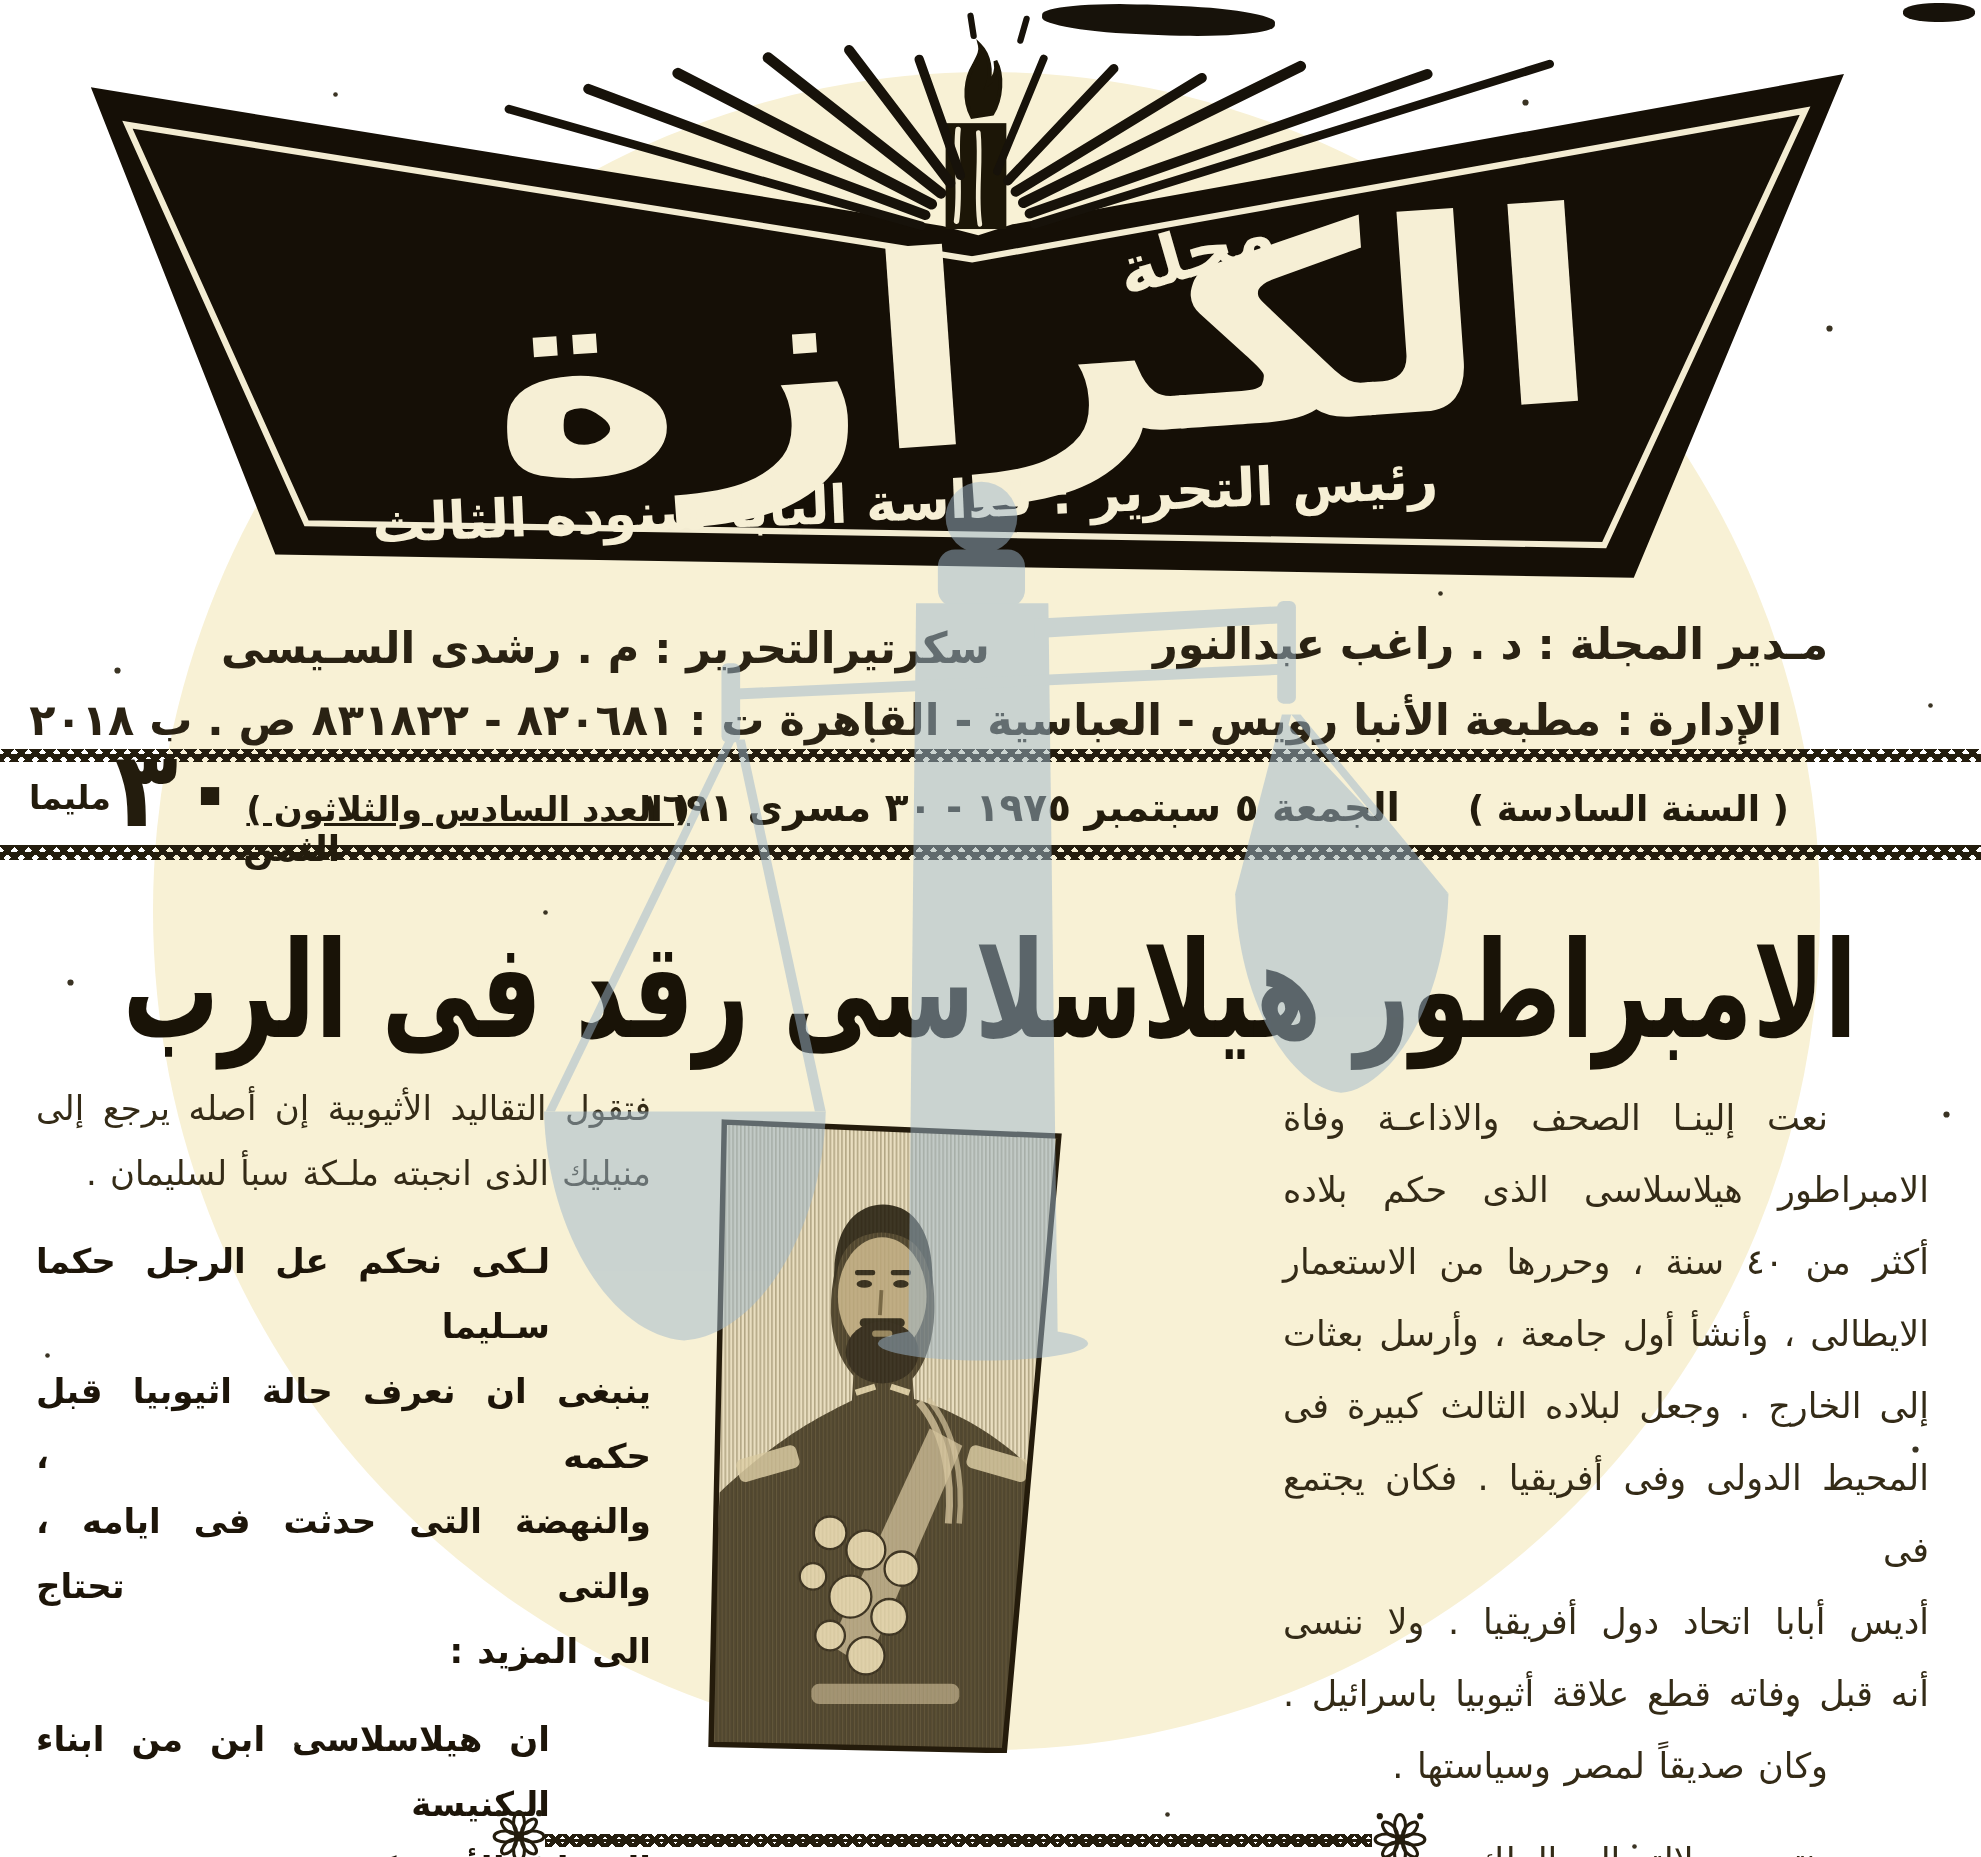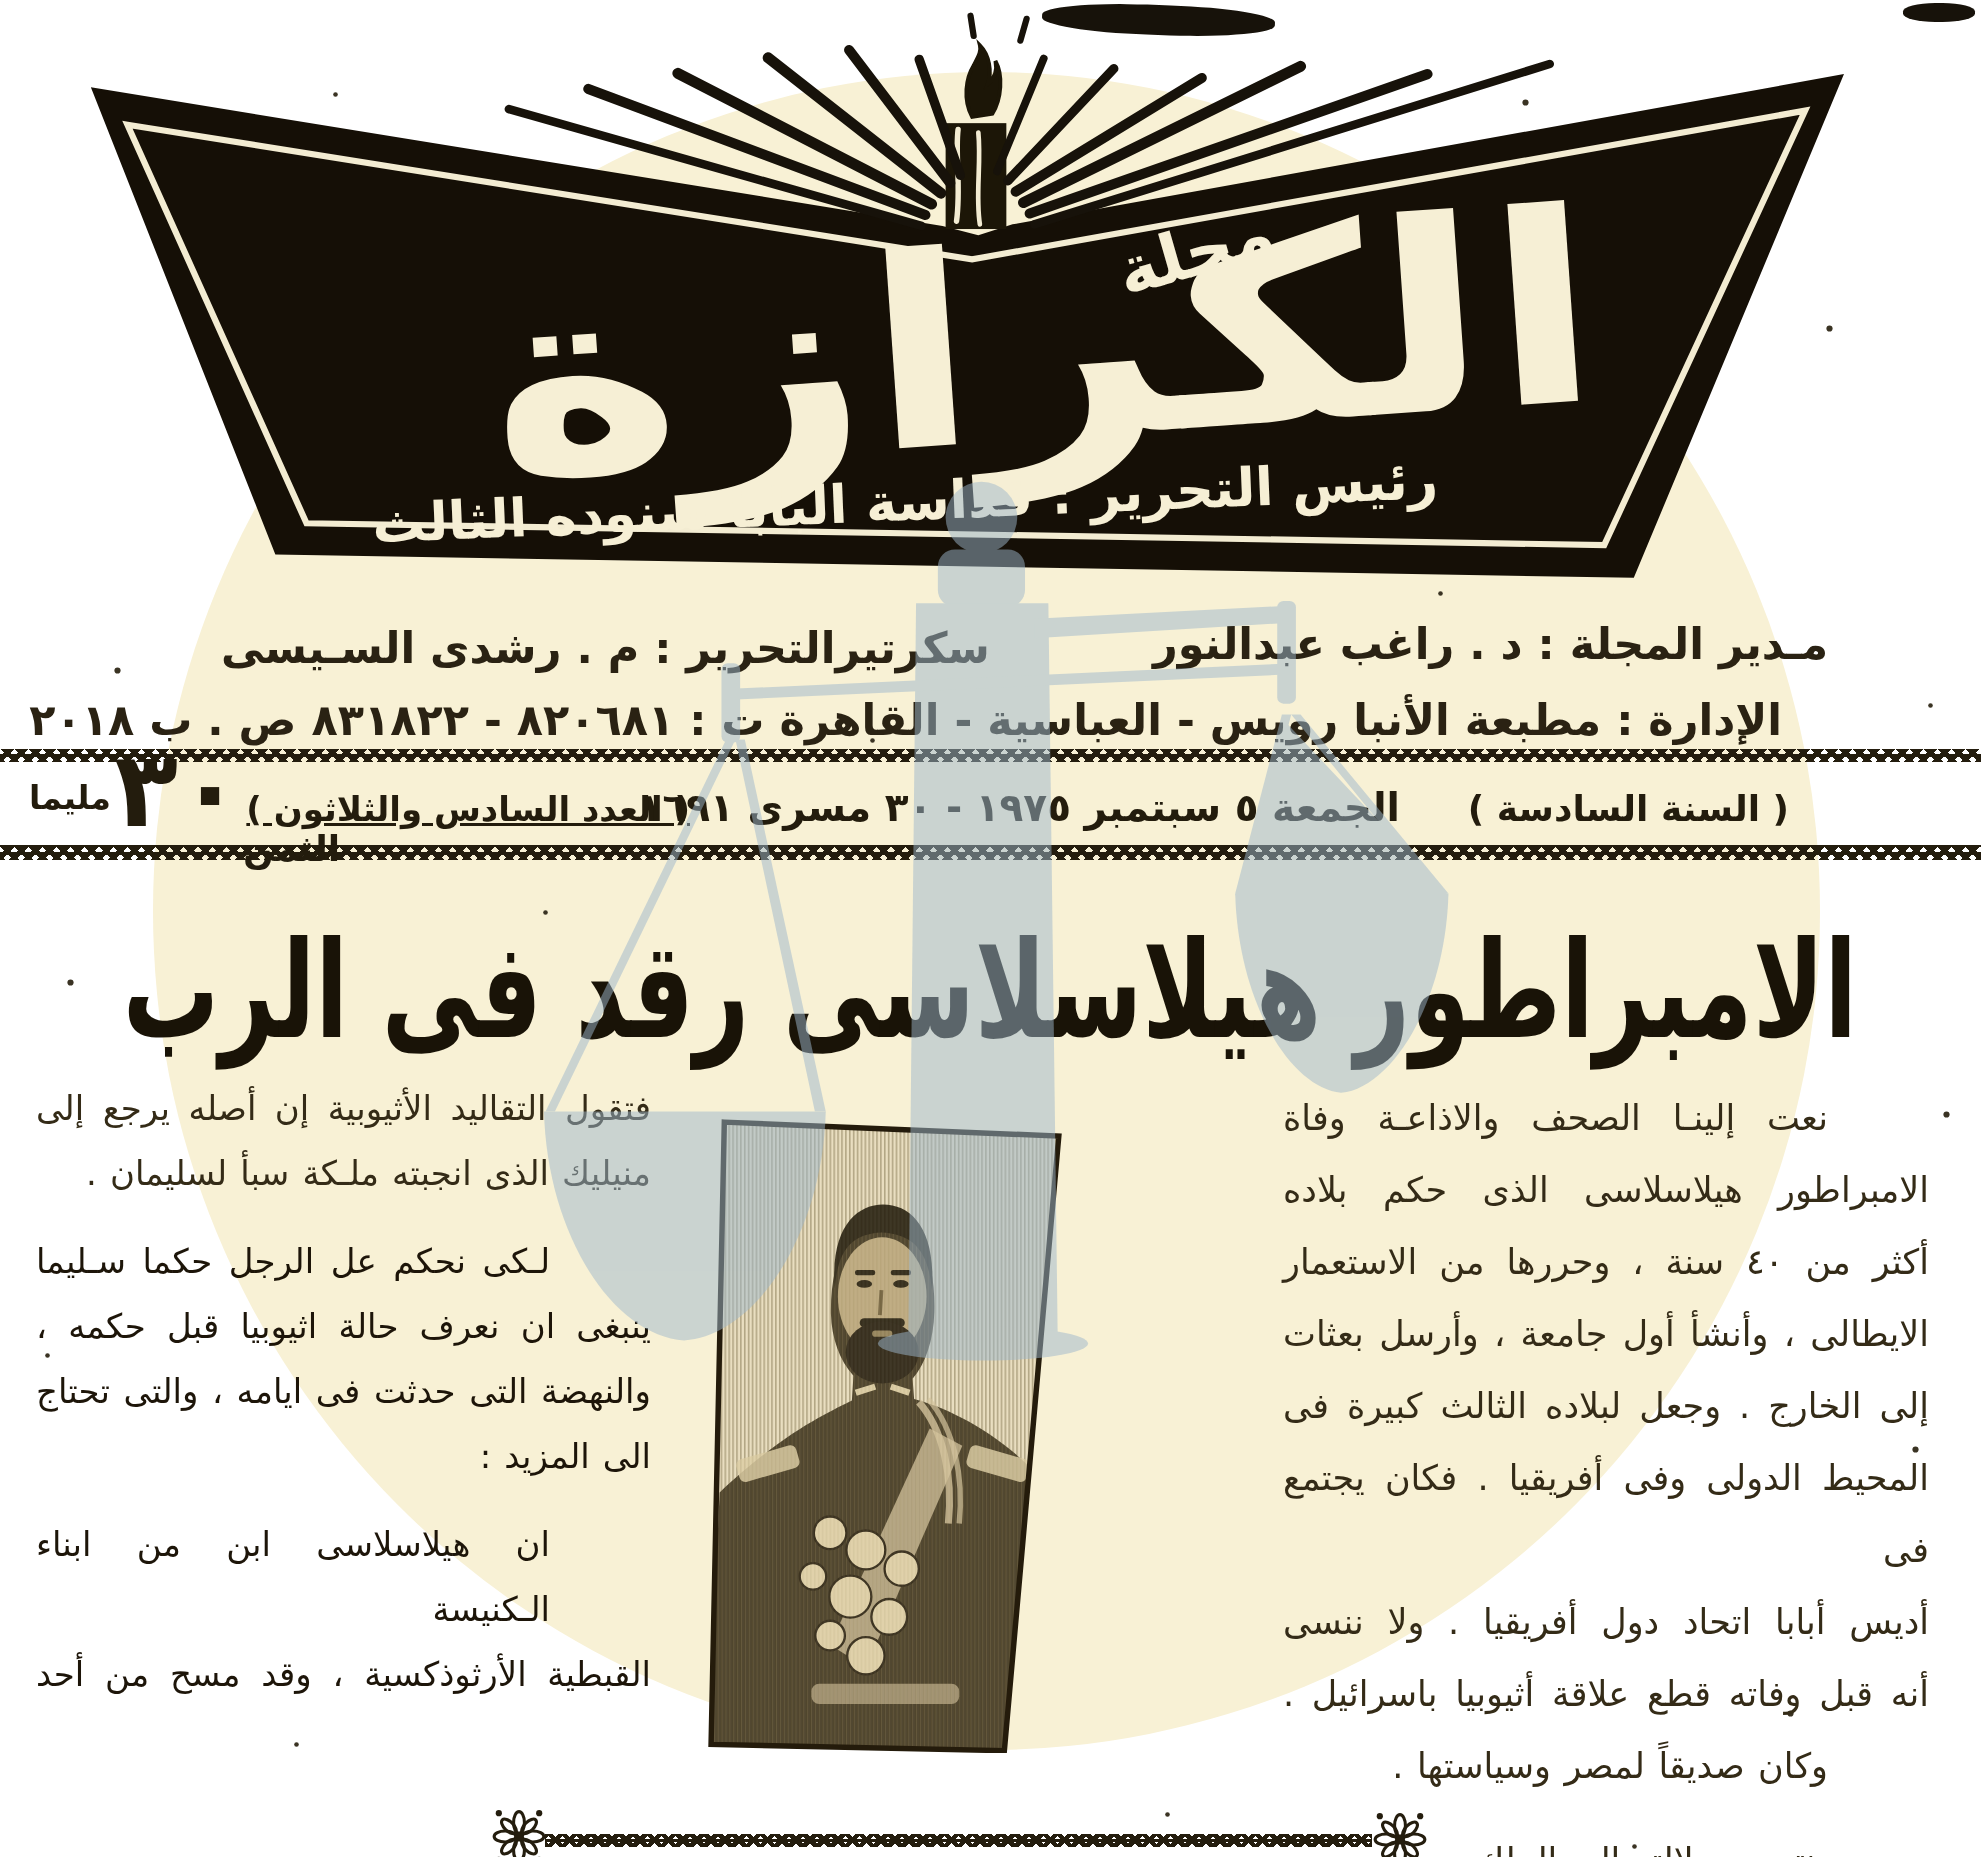--- a/index.html
+++ b/index.html
@@ -29,21 +29,21 @@
         repeating-linear-gradient(45deg,#241d0e 0 4.7px,transparent 4.7px 10px),
         repeating-linear-gradient(-45deg,#241d0e 0 4.7px,transparent 4.7px 10px);}
   
   .bar-item{font-weight:700;white-space:nowrap;color:#231c0d;}
   #price-value{font-size:105px;line-height:1;font-weight:700;}
   
   .col{direction:rtl;}
   .col .line{font-size:35px;line-height:72px;color:#342b17;
              text-align:justify;text-align-last:justify;word-spacing:2.3px;}
   #col-left .line{font-size:34px;line-height:65px;}
-  .col .line.bold{font-weight:400;color:#1d1509;}
+  .col .line.bold{font-weight:700;color:#1d1509;}
   .col .line.short{text-align:right;text-align-last:right;}
   .col .line.indent{padding-right:101px;}
   .col .line.indent2{padding-right:86px;padding-left:93px;}
   .col .line.gap{margin-top:23px;}
   
   #bottom-zz{left:546px;top:1834px;width:827px;}
   .flower{width:56px;height:59px;}
   
   #watermark{left:0;top:0;width:1982px;height:1858px;pointer-events:none;}
 </style>

